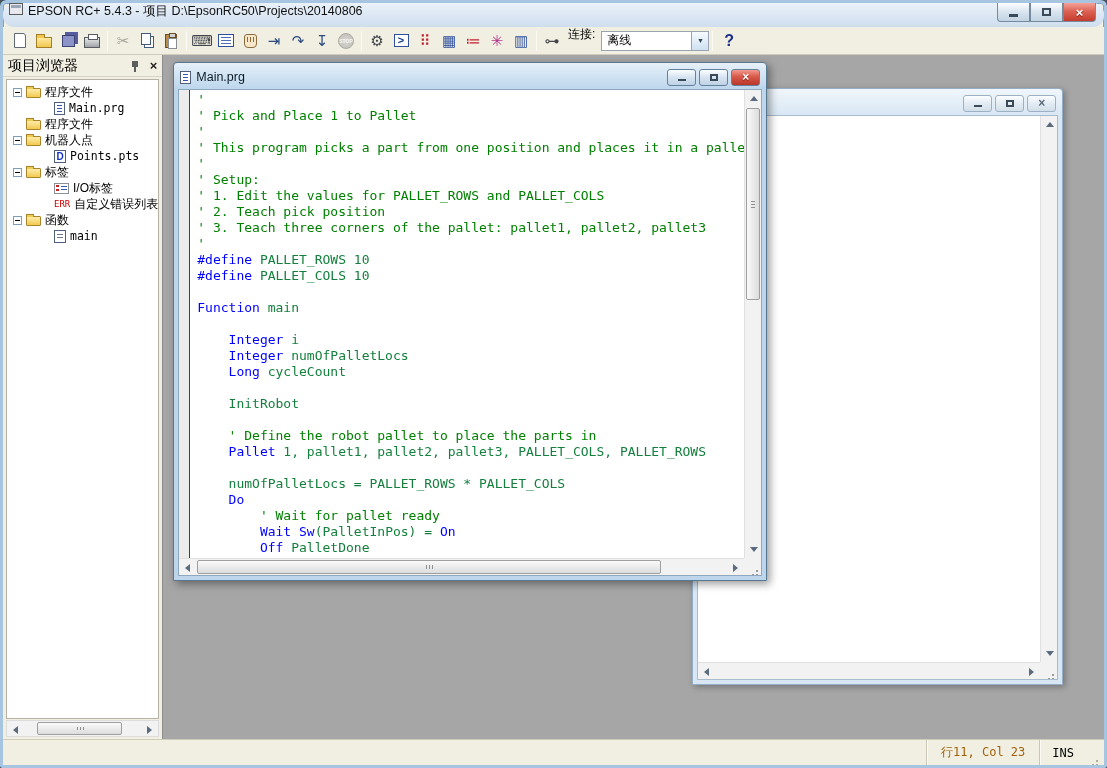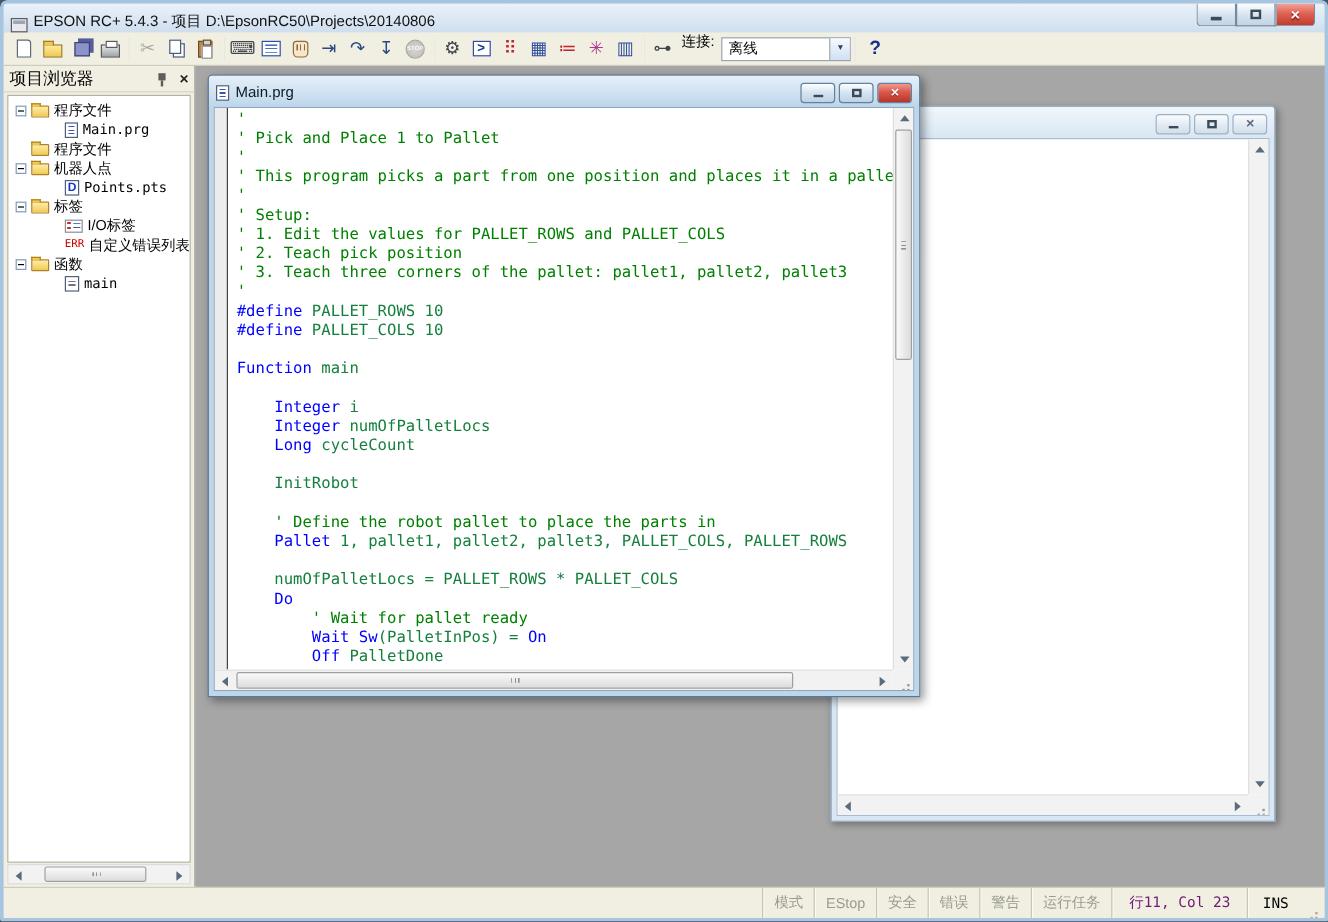--- a/index.html
+++ b/index.html
@@ -5,22 +5,22 @@
   * { margin:0; padding:0; box-sizing:border-box; }
   html,body { background:#555; }
   body { font-family:"Liberation Sans", sans-serif; font-size:12px; color:#000; }
 
   .app { position:relative; width:1107px; height:768px; margin:0 auto;
          border:3px solid #a7c5e0; outline:1px solid #33566f; border-radius:6px 6px 2px 2px;
          background:#f1efe2; display:flex; flex-direction:column; overflow:hidden;
          box-shadow:inset 0 0 0 1px #7fa5c5; }
 
   
-  .titlebar { height:24px; flex:0 0 24px; display:flex; align-items:flex-end; padding-left:6px;
-              background:linear-gradient(#eaf2fa,#cfdeee); position:relative; }
+  .titlebar { height:24px; flex:0 0 24px; display:flex; align-items:flex-start; padding-left:6px;
+              background:linear-gradient(#eaf2fa,#cfdeee); position:relative;border-radius:11px; }
   .app-icon { width:14px; height:12px; border:1px solid #5a5a5a; background:#e8e8ee; margin-right:5px; position:relative; }
   .app-icon::before { content:""; position:absolute; left:1px; top:1px; right:1px; height:3px; background:#9aa7b8; }
   .title-text { font-size:12.5px; color:#111; }
   .win-controls { position:absolute; top:0; right:8px; display:flex; }
   .wc-btn { width:33px; height:19px; border:1px solid #758a9e; border-top:none; display:flex; align-items:center; justify-content:center;
             background:linear-gradient(#fdfeff,#d8e4ef 50%,#c3d3e2); }
   .wc-btn:first-child { border-radius:0 0 0 4px; }
   .wc-btn:last-child { border-radius:0 0 4px 0; }
   .wc-close { background:linear-gradient(#f4a398,#dd6354 45%,#c33b2d); }
   .glyph-min { width:9px; height:3px; background:#3a4a58; margin-top:6px; }
@@ -154,21 +154,21 @@
             background:repeating-linear-gradient(90deg,#8f8f8f 0 1px,transparent 1px 3px); }
 
   
   .bgw-body { position:relative; background:#fff; border:1px solid #a9bccd; height:calc(100% - 22px); overflow:hidden; }
 
   
   .statusbar { flex:0 0 26px; background:#f1efe2; border-top:1px solid #cfccbc; display:flex; align-items:stretch;
                justify-content:flex-end; padding-right:4px; }
   .sb-panel { display:flex; align-items:center; padding:0 9px; border-left:1px solid #c9c6b6; box-shadow:inset 1px 0 0 #fbfaf4; }
   .sb-flag { color:#9b9b92; }
-  .sb-pos { color:#701a75; font-family:"DejaVu Sans Mono", monospace; font-size:12px; padding:0 14px; }
+  .sb-pos { color:#a16207; font-family:"DejaVu Sans Mono", monospace; font-size:12px; padding:0 14px; }
   .sb-ins { color:#000; font-family:"DejaVu Sans Mono", monospace; font-size:12px; padding:0 12px; }
   .sb-grip { width:14px; position:relative; }
   .sb-grip::before { content:""; position:absolute; right:2px; bottom:3px; width:2px; height:2px; background:#b0ada0;
                      box-shadow:-4px 4px 0 #b0ada0, 0 4px 0 #b0ada0; }
 </style>
 </head>
 <body>
 
 <div class="app">
 
@@ -402,26 +402,18 @@
               </span>
           </div>
           <div class="sb-corner"></div>
         </div>
       </div>
 
     </div>
   </div>
 
   <div class="statusbar">
-    <span id="sb-flags" style="display:flex;align-items:stretch;">
-        <span class="sb-panel sb-flag">模式</span>
-        <span class="sb-panel sb-flag">EStop</span>
-        <span class="sb-panel sb-flag">安全</span>
-        <span class="sb-panel sb-flag">错误</span>
-        <span class="sb-panel sb-flag">警告</span>
-        <span class="sb-panel sb-flag">运行任务</span>
-      </span>
     <span class="sb-panel sb-pos">行11, Col 23</span>
     <span class="sb-panel sb-ins">INS</span>
     <span class="sb-grip"></span>
   </div>
 
 </div>
 
 </body></html>

